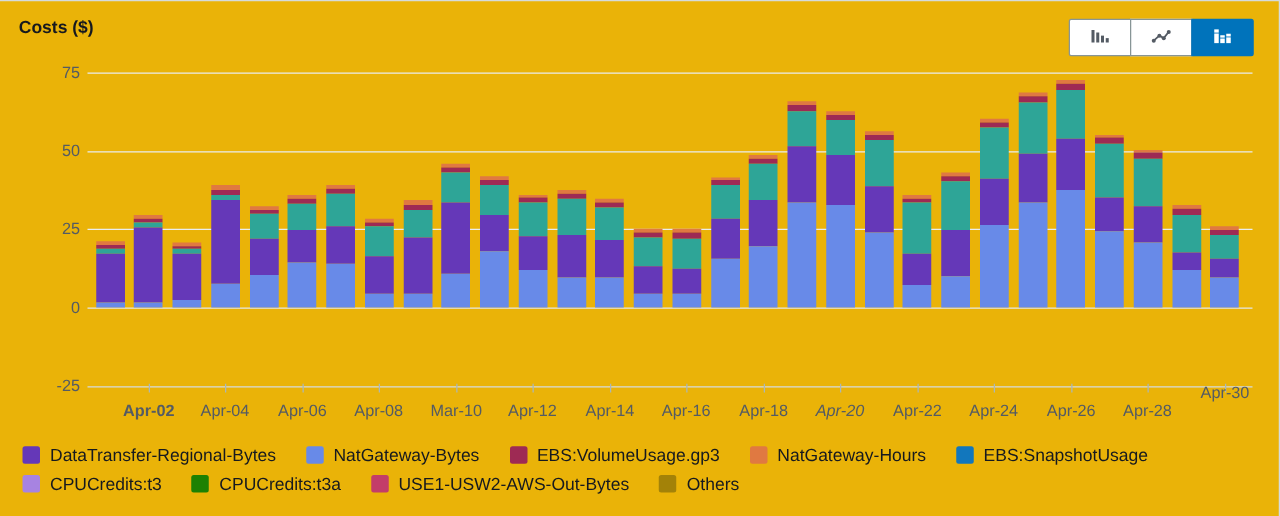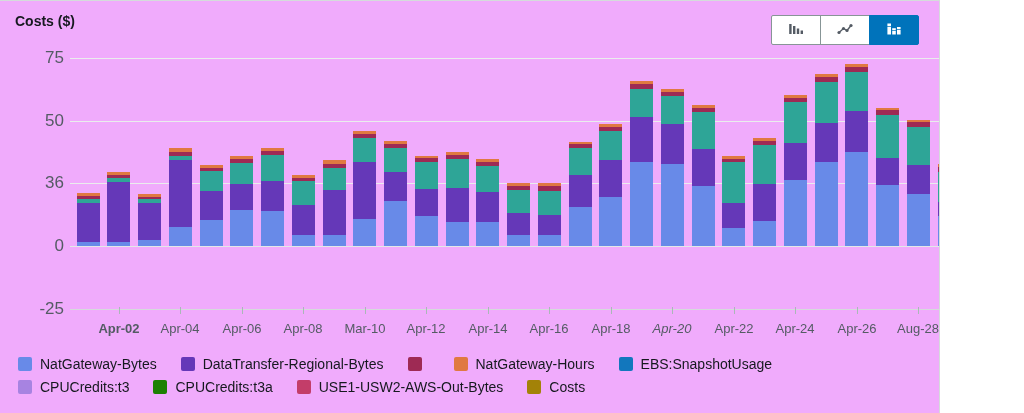--- a/index.html
+++ b/index.html
@@ -1,17 +1,17 @@
 <!DOCTYPE html>
 <html><head>
 <meta charset="utf-8">
 <style>
   html,body { margin:0; padding:0; background:#fff; font-family:"Liberation Sans", sans-serif; }
   .panel {
-    position:relative; width:940px; height:413px; background:#f0abfc;
+    position:relative; width:1024px; height:413px; background:#eab308;
     border-top:1px solid #d5dbdb; border-right:1px solid #d5dbdb; box-sizing:border-box;
     overflow:hidden;
   }
   .chart-title {
     position:absolute; left:15px; top:12px; font-size:14px; font-weight:bold; color:#16191f;
   }
   .toolbar {
     position:absolute; right:20px; top:14px; display:flex;
   }
   .toolbar .tbtn {
@@ -20,21 +20,21 @@
     margin-left:-1px; padding:0;
   }
   .toolbar .tbtn:first-child { border-radius:2px 0 0 2px; margin-left:0; }
   .toolbar .tbtn:last-child { border-radius:0 2px 2px 0; }
   .toolbar .tbtn.selected { background:#0073bb; border-color:#0073bb; z-index:1; }
   .plot { position:absolute; left:0; top:0; width:1024px; height:413px; }
   .grid-line { position:absolute; height:1px; background:#eaeded; }
   .grid-line.zero { background:#e3e8e8; }
   .grid-line.base { background:#d5dbdb; }
   .y-label {
-    position:absolute; width:44px; text-align:right; font-size:17px; color:#545b64; line-height:16px;
+    position:absolute; width:44px; text-align:right; font-size:13px; color:#545b64; line-height:16px;
   }
   .x-label {
     position:absolute; width:60px; text-align:center; font-size:13px; color:#545b64;
   }
   .x-tick { position:absolute; width:1px; height:7px; background:#aab7b8; }
   .bar { position:absolute; display:flex; flex-direction:column; }
   .bar .seg { width:100%; flex:0 0 auto; }
   .legend { position:absolute; left:18px; top:352px; }
   .legend-row { display:flex; align-items:center; height:22px; margin-bottom:1px; }
   .legend-item { display:flex; align-items:center; margin-right:24px; cursor:pointer; }
@@ -89,21 +89,21 @@
       </span>
     </button>
   </div>
 
   <div class="plot">
       <div class="grid-line" style="left: 70px; width: 932px; top: 57px;"></div>
       <div class="y-label" style="left: 20px; top: 49px;">75</div>
       <div class="grid-line" style="left: 70px; width: 932px; top: 120px;"></div>
       <div class="y-label" style="left: 20px; top: 112px;">50</div>
       <div class="grid-line" style="left: 70px; width: 932px; top: 182px;"></div>
-      <div class="y-label" style="left: 20px; top: 174px;">36</div>
+      <div class="y-label" style="left: 20px; top: 174px;">25</div>
       <div class="grid-line zero" style="left: 70px; width: 932px; top: 245px;"></div>
       <div class="y-label" style="left: 20px; top: 237px;">0</div>
       <div class="grid-line base" style="left: 70px; width: 932px; top: 308px;"></div>
       <div class="y-label" style="left: 20px; top: 300px;">-25</div>
       <div class="x-tick" style="left: 119px; top: 306px;"></div>
       <div class="x-label" style="left: 89px; top: 320px; font-weight: bold;">Apr-02</div>
       <div class="x-tick" style="left: 180px; top: 306px;"></div>
       <div class="x-label" style="left: 150px; top: 320px;">Apr-04</div>
       <div class="x-tick" style="left: 242px; top: 306px;"></div>
       <div class="x-label" style="left: 212px; top: 320px;">Apr-06</div>
@@ -121,21 +121,21 @@
       <div class="x-label" style="left: 581px; top: 320px;">Apr-18</div>
       <div class="x-tick" style="left: 672px; top: 306px;"></div>
       <div class="x-label" style="left: 642px; top: 320px; font-style: italic;">Apr-20</div>
       <div class="x-tick" style="left: 734px; top: 306px;"></div>
       <div class="x-label" style="left: 704px; top: 320px;">Apr-22</div>
       <div class="x-tick" style="left: 795px; top: 306px;"></div>
       <div class="x-label" style="left: 765px; top: 320px;">Apr-24</div>
       <div class="x-tick" style="left: 857px; top: 306px;"></div>
       <div class="x-label" style="left: 827px; top: 320px;">Apr-26</div>
       <div class="x-tick" style="left: 918px; top: 306px;"></div>
-      <div class="x-label" style="left: 888px; top: 320px;">Aug-28</div>
+      <div class="x-label" style="left: 888px; top: 320px;">Apr-28</div>
       <div class="x-tick" style="left: 980px; top: 306px;"></div>
       <div class="x-label" style="left: 950px; top: 305px;">Apr-30</div>
       <div class="bar" style="left: 77px; width: 23px; top: 191.9px; height: 53.1px;">
         <div class="seg" style="height: 3.3px; background: rgb(224, 121, 65);"></div>
         <div class="seg" style="height: 3px; background: rgb(158, 42, 84);"></div>
         <div class="seg" style="height: 4.3px; background: rgb(46, 165, 151);"></div>
         <div class="seg" style="height: 38.9px; background: rgb(101, 56, 184);"></div>
         <div class="seg" style="height: 3.8px; background: rgb(104, 138, 232);"></div>
       </div>
       <div class="bar" style="left: 107px; width: 23px; top: 171px; height: 74px;">
@@ -339,29 +339,30 @@
         <div class="seg" style="height: 3.8px; background: rgb(158, 42, 84);"></div>
         <div class="seg" style="height: 19.6px; background: rgb(46, 165, 151);"></div>
         <div class="seg" style="height: 14.8px; background: rgb(101, 56, 184);"></div>
         <div class="seg" style="height: 23.8px; background: rgb(104, 138, 232);"></div>
       </div>
     </div>
 
   <div class="legend">
       <div class="legend-row">
         <div class="legend-item">
+          <div class="legend-swatch" style="background: rgb(101, 56, 184);"></div>
+          <div class="legend-label">DataTransfer-Regional-Bytes</div>
+        </div>
+        <div class="legend-item">
           <div class="legend-swatch" style="background: rgb(104, 138, 232);"></div>
           <div class="legend-label">NatGateway-Bytes</div>
         </div>
         <div class="legend-item">
-          <div class="legend-swatch" style="background: rgb(101, 56, 184);"></div>
-          <div class="legend-label">DataTransfer-Regional-Bytes</div>
-        </div>
-        <div class="legend-item">
           <div class="legend-swatch" style="background: rgb(158, 42, 84);"></div>
+          <div class="legend-label">EBS:VolumeUsage.gp3</div>
         </div>
         <div class="legend-item">
           <div class="legend-swatch" style="background: rgb(224, 121, 65);"></div>
           <div class="legend-label">NatGateway-Hours</div>
         </div>
         <div class="legend-item">
           <div class="legend-swatch" style="background: rgb(18, 119, 189);"></div>
           <div class="legend-label">EBS:SnapshotUsage</div>
         </div>
       </div>
@@ -373,18 +374,18 @@
         <div class="legend-item">
           <div class="legend-swatch" style="background: rgb(29, 129, 2);"></div>
           <div class="legend-label">CPUCredits:t3a</div>
         </div>
         <div class="legend-item">
           <div class="legend-swatch" style="background: rgb(195, 61, 105);"></div>
           <div class="legend-label">USE1-USW2-AWS-Out-Bytes</div>
         </div>
         <div class="legend-item">
           <div class="legend-swatch" style="background: rgb(163, 130, 8);"></div>
-          <div class="legend-label">Costs</div>
+          <div class="legend-label">Others</div>
         </div>
       </div>
     </div>
 
 </div>
 
 </body></html>

